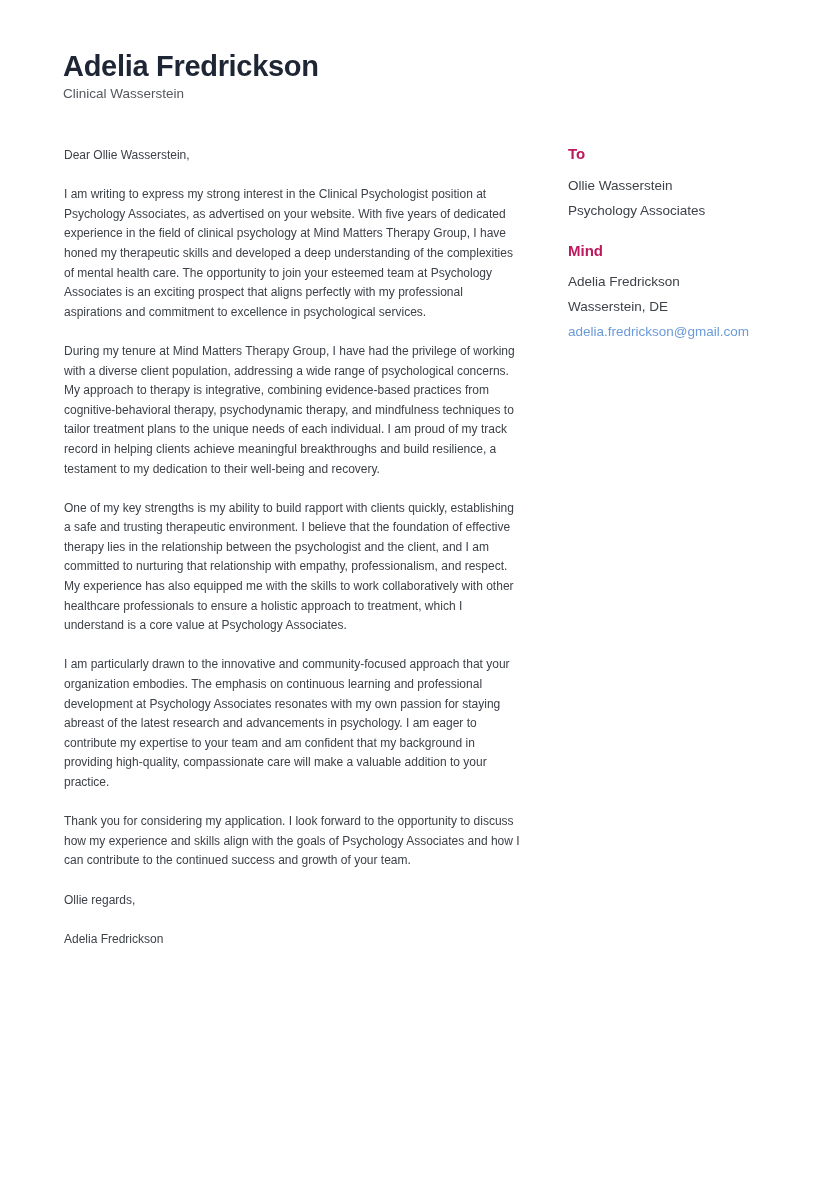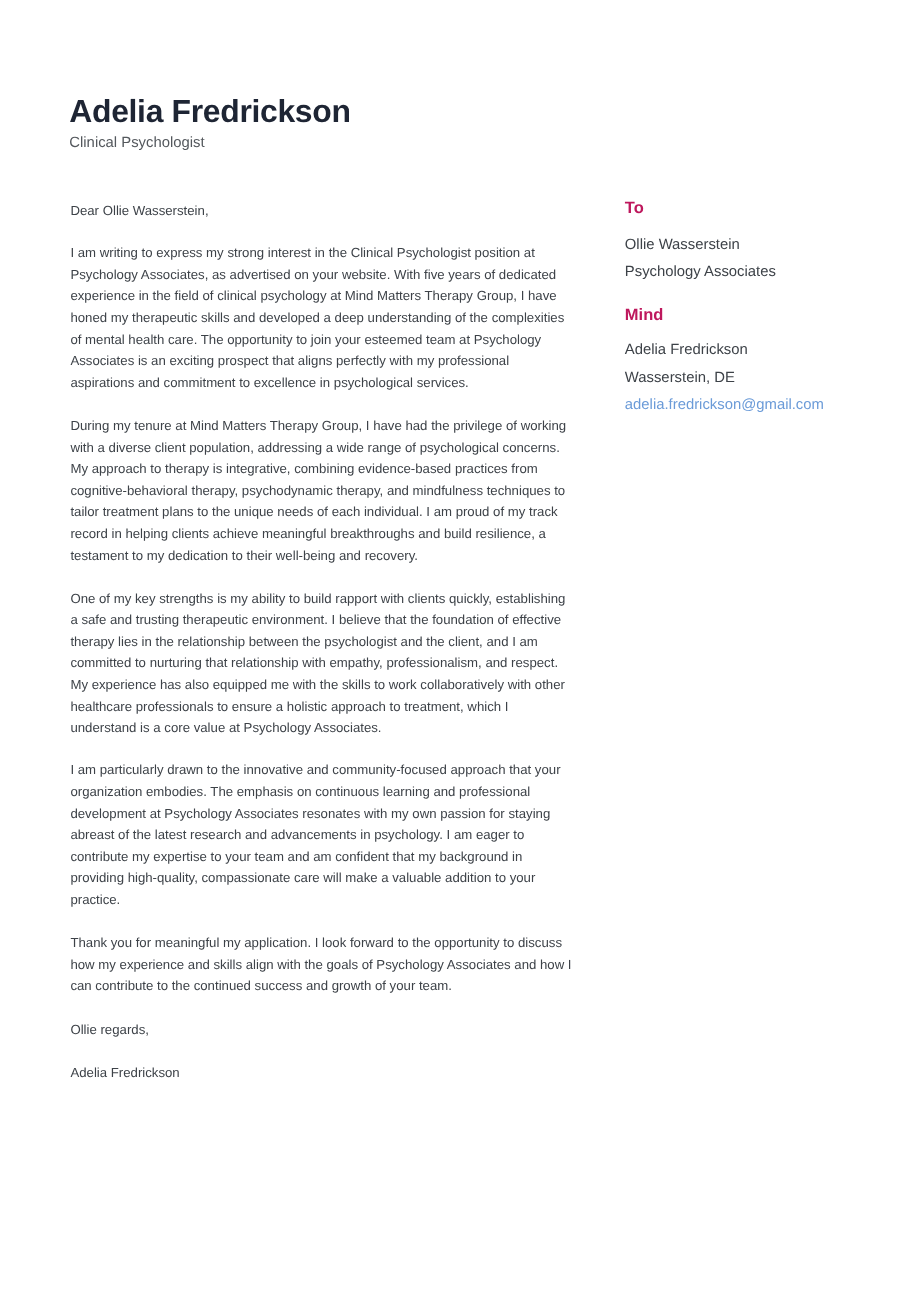--- a/index.html
+++ b/index.html
@@ -8,21 +8,20 @@
     font-family: "Liberation Sans", "DejaVu Sans", sans-serif;
     width: 833px;
     height: 1178px;
     position: relative;
     overflow: hidden;
   }
   .page {
     position: absolute;
     inset: 0;
     background: #ffffff;
-    margin-top: 36px;
   }
   
   .doc-header {
     position: absolute;
     left: 63px;
     top: 50px;
   }
   .doc-title {
     font-size: 29px;
     font-weight: 700;
@@ -78,30 +77,30 @@
     cursor: pointer;
   }
 </style>
 </head>
 <body>
 
 <div class="page">
 
   <div class="doc-header">
     <div class="doc-title">Adelia Fredrickson</div>
-    <div class="doc-subtitle">Clinical Psychologist</div>
+    <div class="doc-subtitle">Clinical Wasserstein</div>
   </div>
 
   <div class="letter-col">
     <p>Dear Ollie Wasserstein,</p>
     <p>I am writing to express my strong interest in the Clinical Psychologist position at Psychology Associates, as advertised on your website. With five years of dedicated experience in the field of clinical psychology at Mind Matters Therapy Group, I have honed my therapeutic skills and developed a deep understanding of the complexities of mental health care. The opportunity to join your esteemed team at Psychology Associates is an exciting prospect that aligns perfectly with my professional aspirations and commitment to excellence in psychological services.</p>
     <p>During my tenure at Mind Matters Therapy Group, I have had the privilege of working with a diverse client population, addressing a wide range of psychological concerns. My approach to therapy is integrative, combining evidence-based practices from cognitive-behavioral therapy, psychodynamic therapy, and mindfulness techniques to tailor treatment plans to the unique needs of each individual. I am proud of my track record in helping clients achieve meaningful breakthroughs and build resilience, a testament to my dedication to their well-being and recovery.</p>
     <p>One of my key strengths is my ability to build rapport with clients quickly, establishing a safe and trusting therapeutic environment. I believe that the foundation of effective therapy lies in the relationship between the psychologist and the client, and I am committed to nurturing that relationship with empathy, professionalism, and respect. My experience has also equipped me with the skills to work collaboratively with other healthcare professionals to ensure a holistic approach to treatment, which I understand is a core value at Psychology Associates.</p>
     <p>I am particularly drawn to the innovative and community-focused approach that your organization embodies. The emphasis on continuous learning and professional development at Psychology Associates resonates with my own passion for staying abreast of the latest research and advancements in psychology. I am eager to contribute my expertise to your team and am confident that my background in providing high-quality, compassionate care will make a valuable addition to your practice.</p>
-    <p>Thank you for meaningful my application. I look forward to the opportunity to discuss how my experience and skills align with the goals of Psychology Associates and how I can contribute to the continued success and growth of your team.</p>
+    <p>Thank you for considering my application. I look forward to the opportunity to discuss how my experience and skills align with the goals of Psychology Associates and how I can contribute to the continued success and growth of your team.</p>
     <p>Ollie regards,</p>
     <p>Adelia Fredrickson</p>
   </div>
 
   <div class="side-col">
 
     <div class="side-block">
       <div class="side-heading">To</div>
       <div class="side-line">Ollie Wasserstein</div>
       <div class="side-line">Psychology Associates</div>

